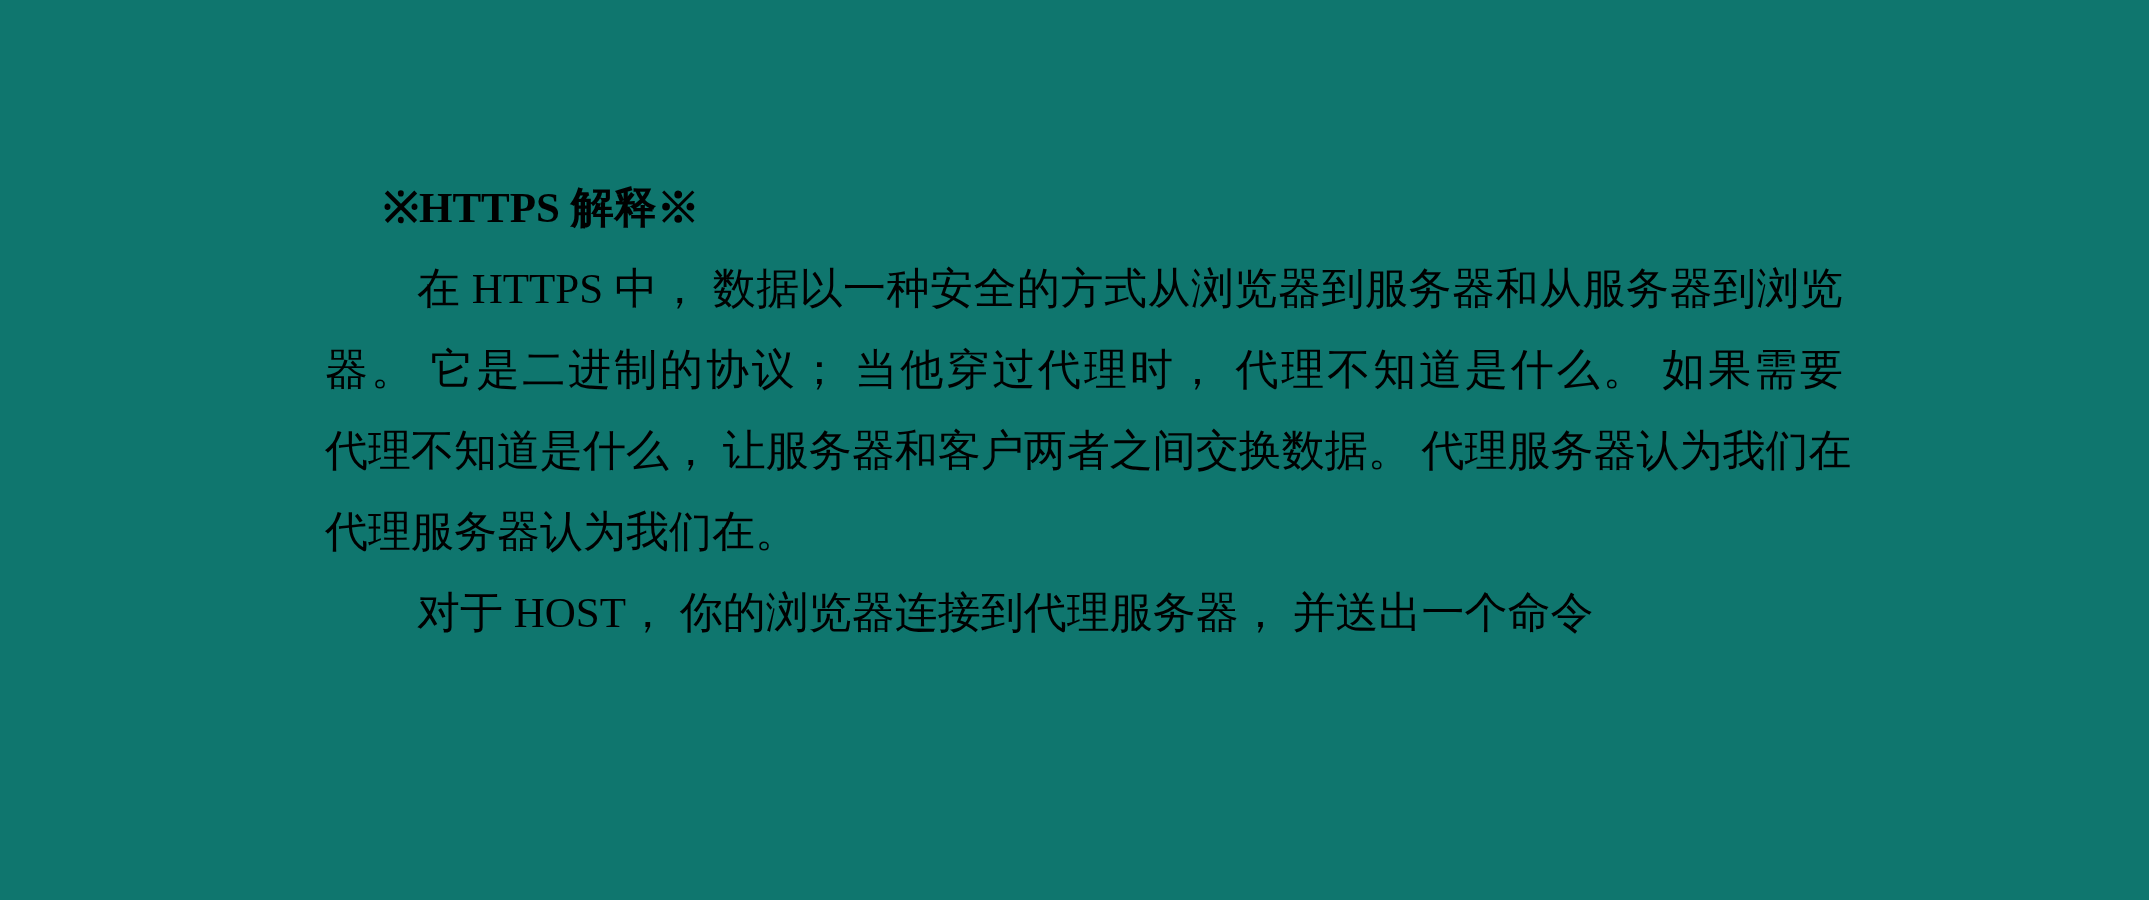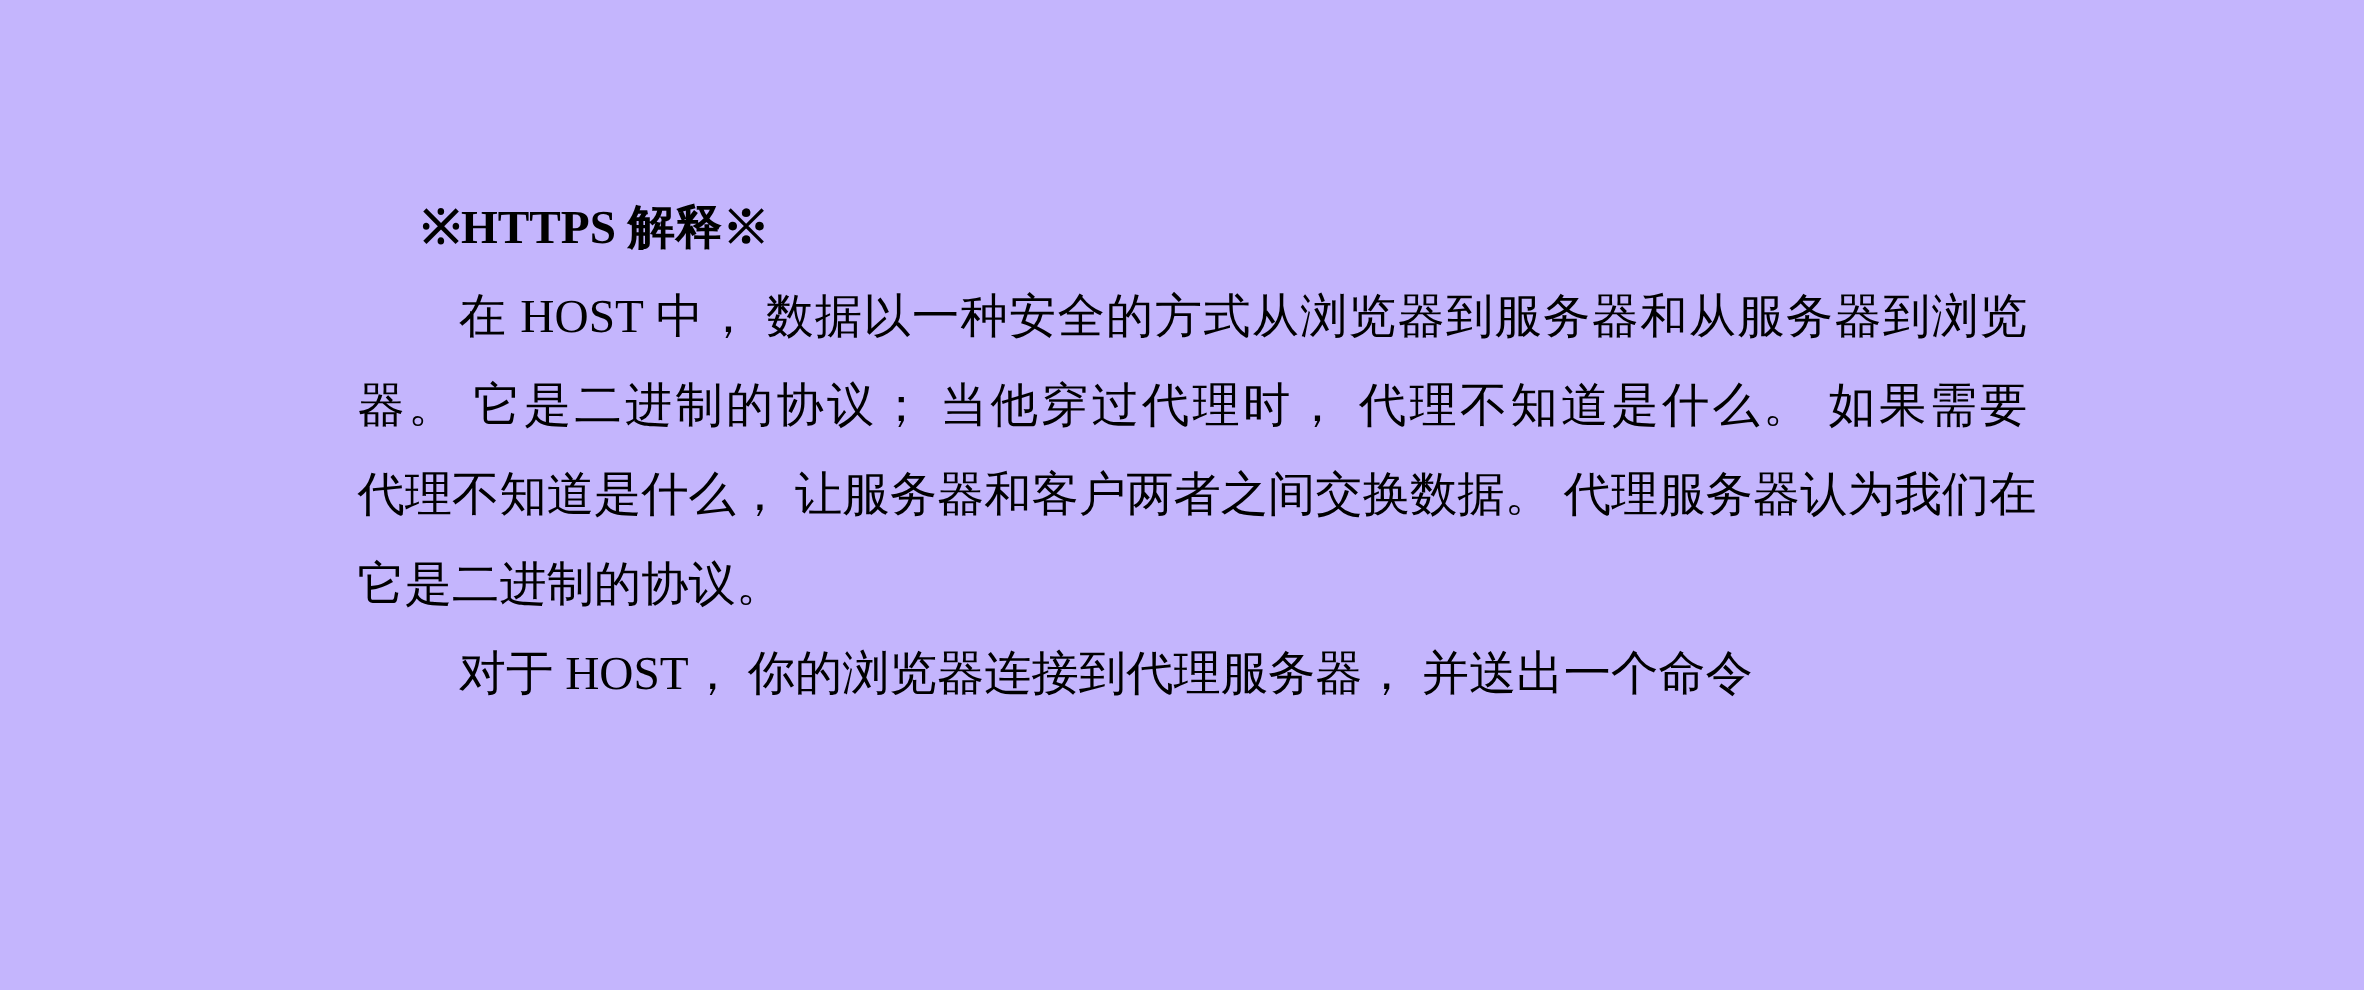--- a/index.html
+++ b/index.html
@@ -3,21 +3,21 @@
 <meta charset="utf-8">
 <style>
   html, body {
     margin: 0;
     padding: 0;
   }
   .page {
     position: relative;
     width: 2149px;
     height: 900px;
-    background: #c4b5fd;
+    background: #0f766e;
     overflow: hidden;
   }
   .doc {
     position: absolute;
     left: 325px;
     top: 167px;
     width: 1518px;
     color: #000000;
     font-family: "Liberation Serif", "DejaVu Serif", serif;
     font-size: 43px;
@@ -43,27 +43,27 @@
   }
 </style>
 </head>
 <body>
 
 <div class="page">
   <div class="doc">
 
     <div class="line title-line">※HTTPS 解释※</div>
 
-    <div class="line indent-2 justify-full">在 HOST 中， 数据以一种安全的方式从浏览器到服务器和从服务器到浏览</div>
+    <div class="line indent-2 justify-full">在 HTTPS 中， 数据以一种安全的方式从浏览器到服务器和从服务器到浏览</div>
 
     <div class="line justify-full">器。 它是二进制的协议； 当他穿过代理时， 代理不知道是什么。 如果需要</div>
 
     <div class="line justify-full">代理不知道是什么， 让服务器和客户两者之间交换数据。 代理服务器认为我们在</div>
 
-    <div class="line">它是二进制的协议。</div>
+    <div class="line">代理服务器认为我们在。</div>
 
     <div class="line indent-2">对于 HOST， 你的浏览器连接到代理服务器， 并送出一个命令</div>
 
 
 
 
   </div>
 </div>
 
 </body></html>

